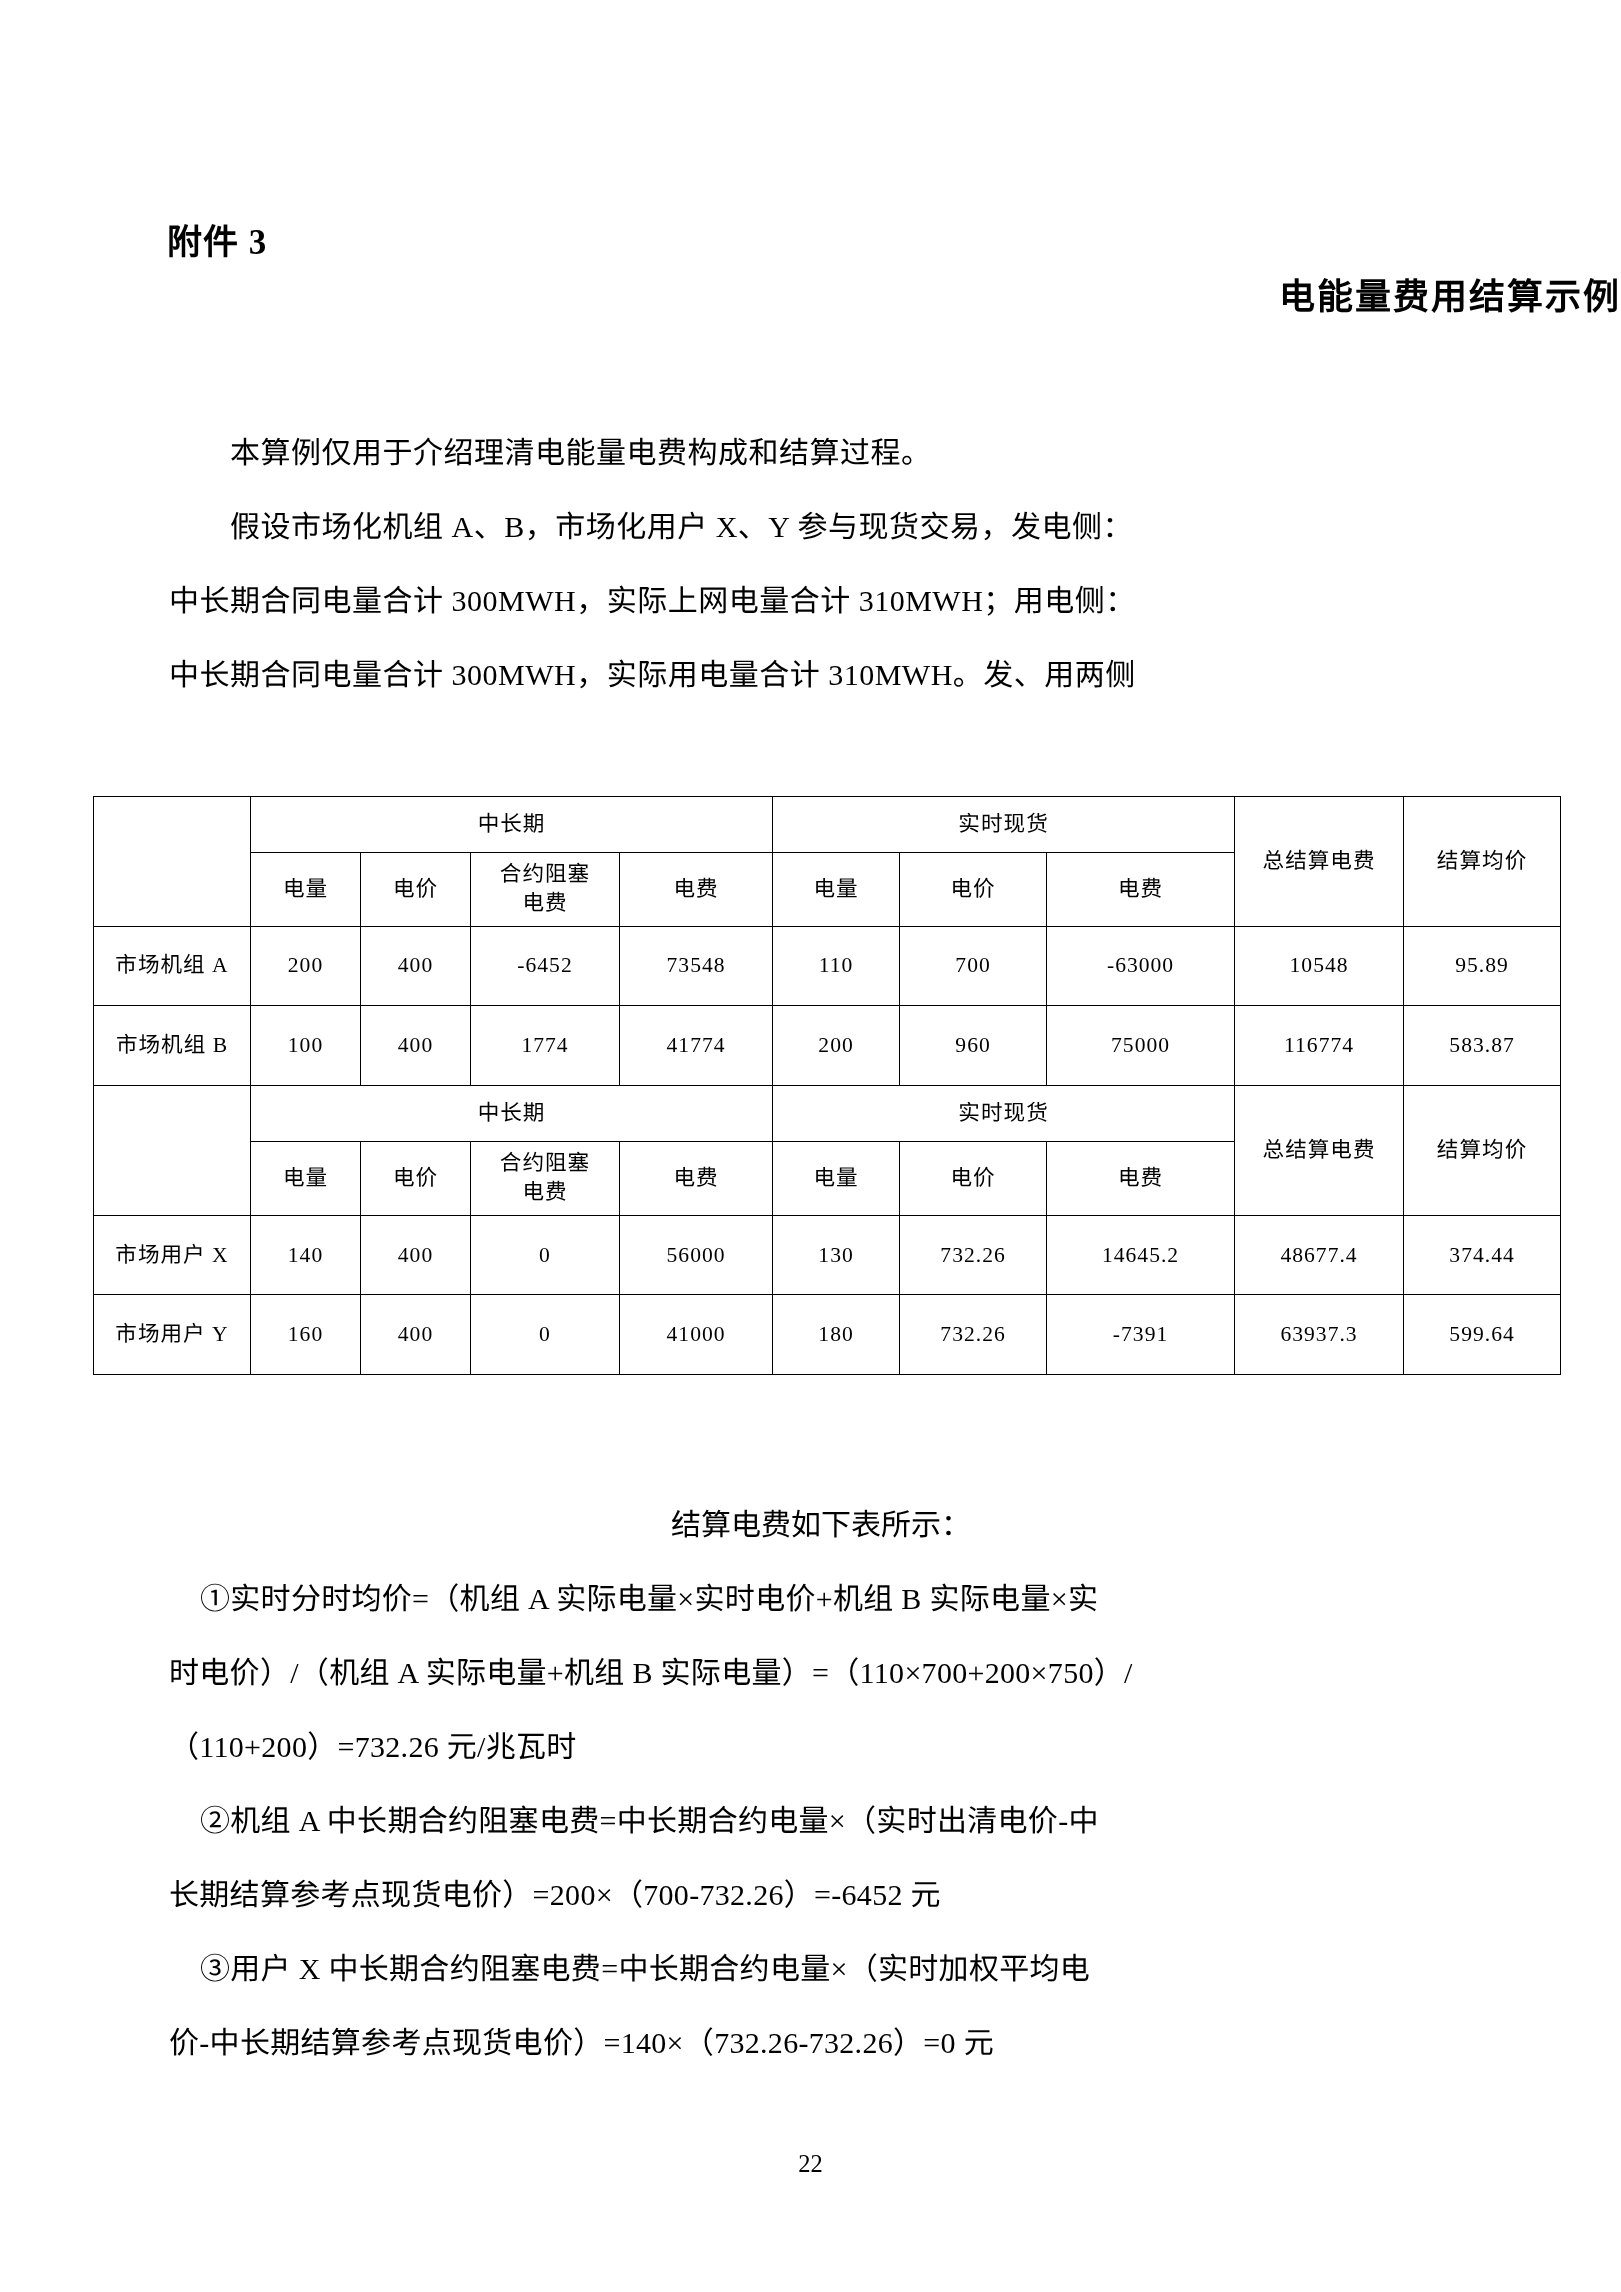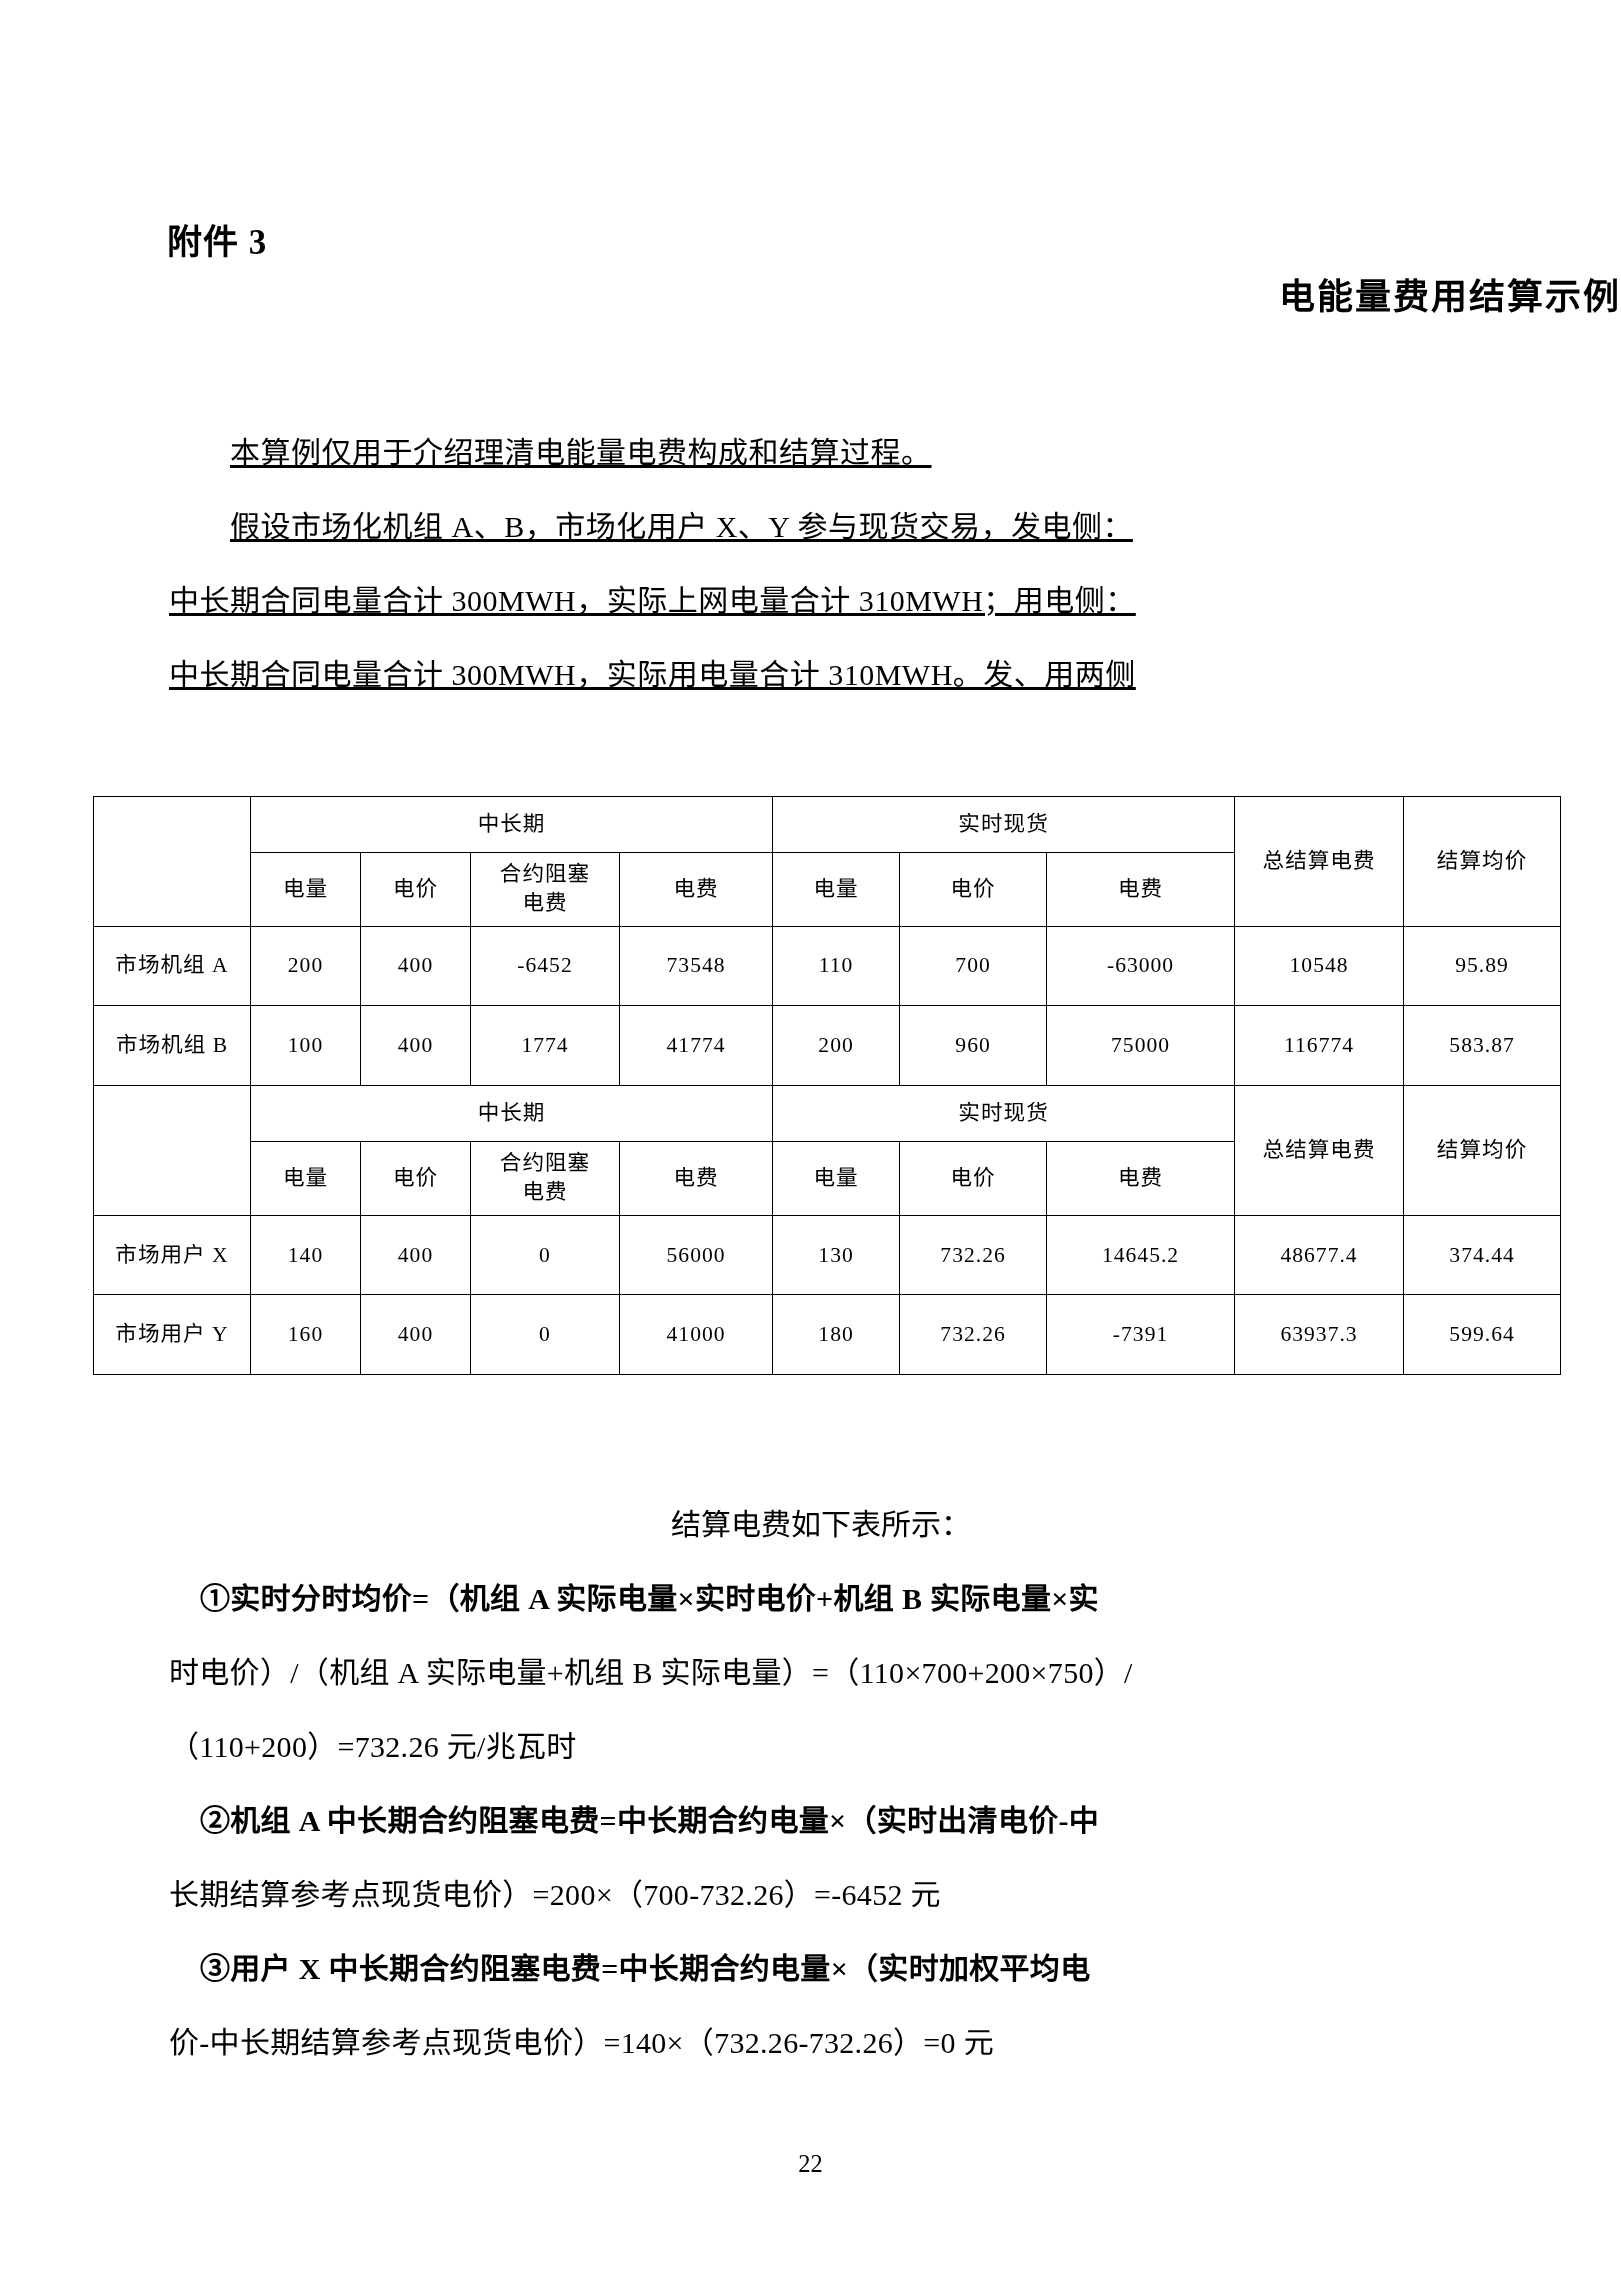--- a/index.html
+++ b/index.html
@@ -55,24 +55,23 @@
     position: absolute;
     left: 169px;
     top: 416px;
     width: 1284px;
   }
   .para-line {
     font-size: 30px;
     line-height: 74px;
     letter-spacing: 0.5px;
     white-space: nowrap;
-    text-decoration: underline;
   }
   .indent2 { padding-left: 61px; }
-  .indent1 { padding-left: 31px; font-weight: bold; }
+  .indent1 { padding-left: 31px; }
 
   
   .calc-table-wrap {
     position: absolute;
     left: 93px;
     top: 796px;
     width: 1396px;
   }
   table.calc-table {
     border-collapse: collapse;

